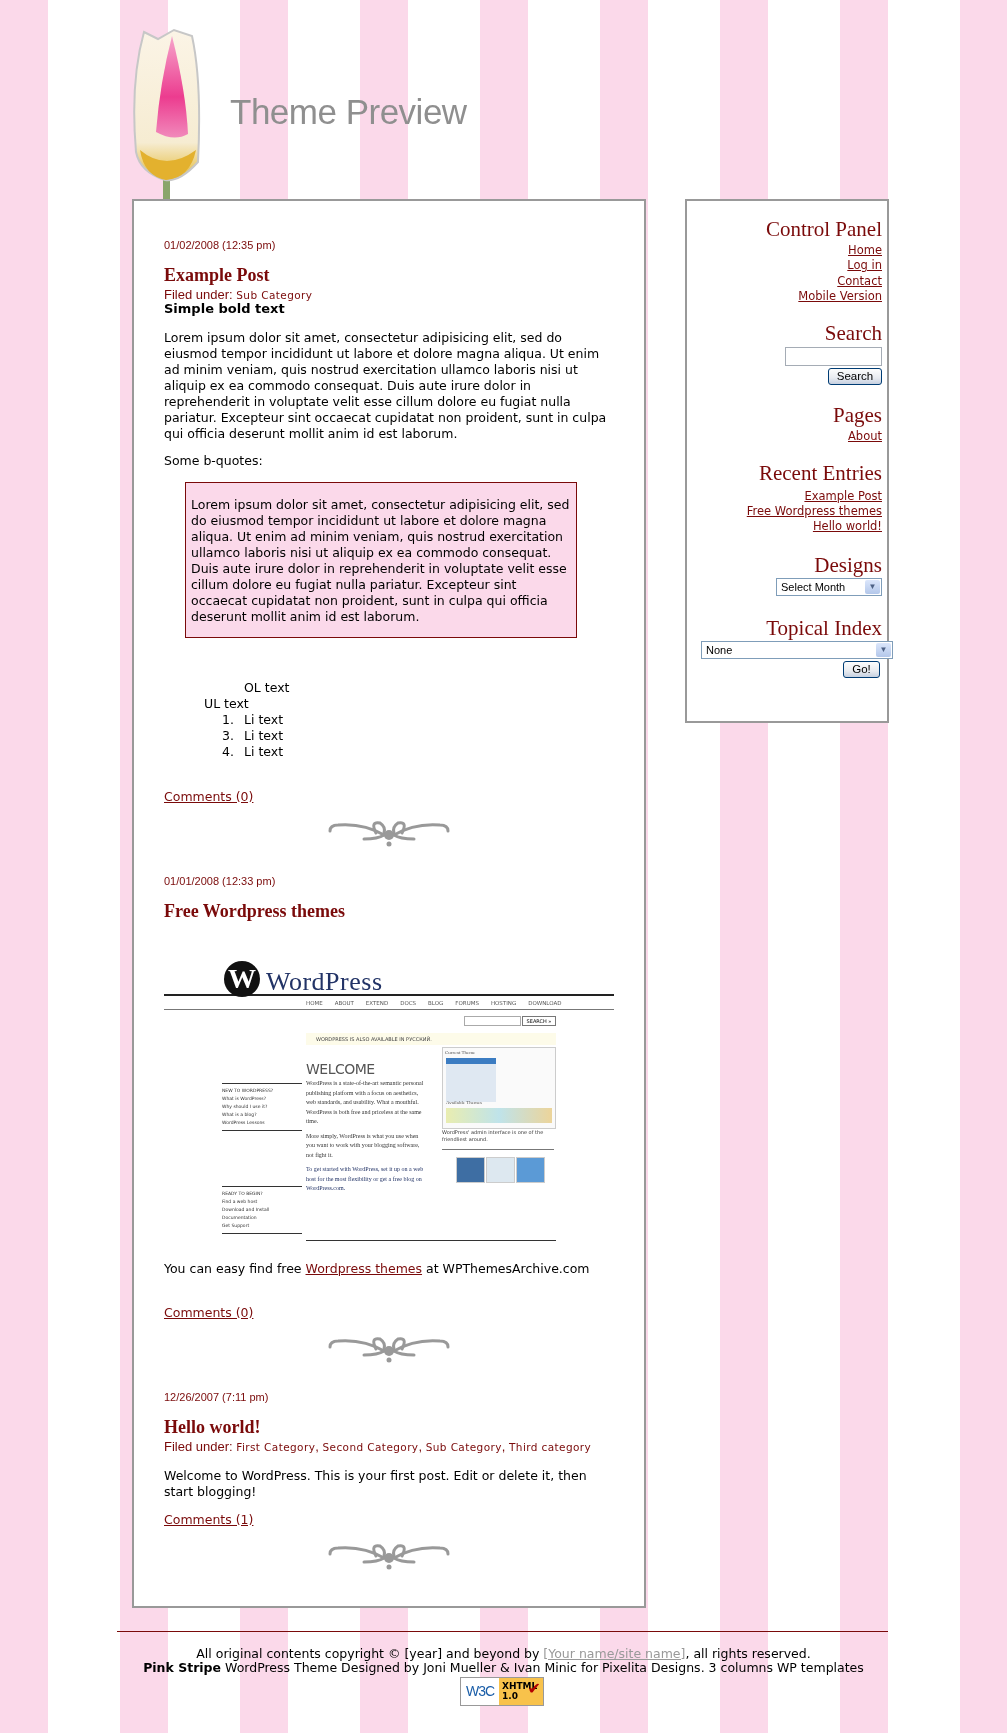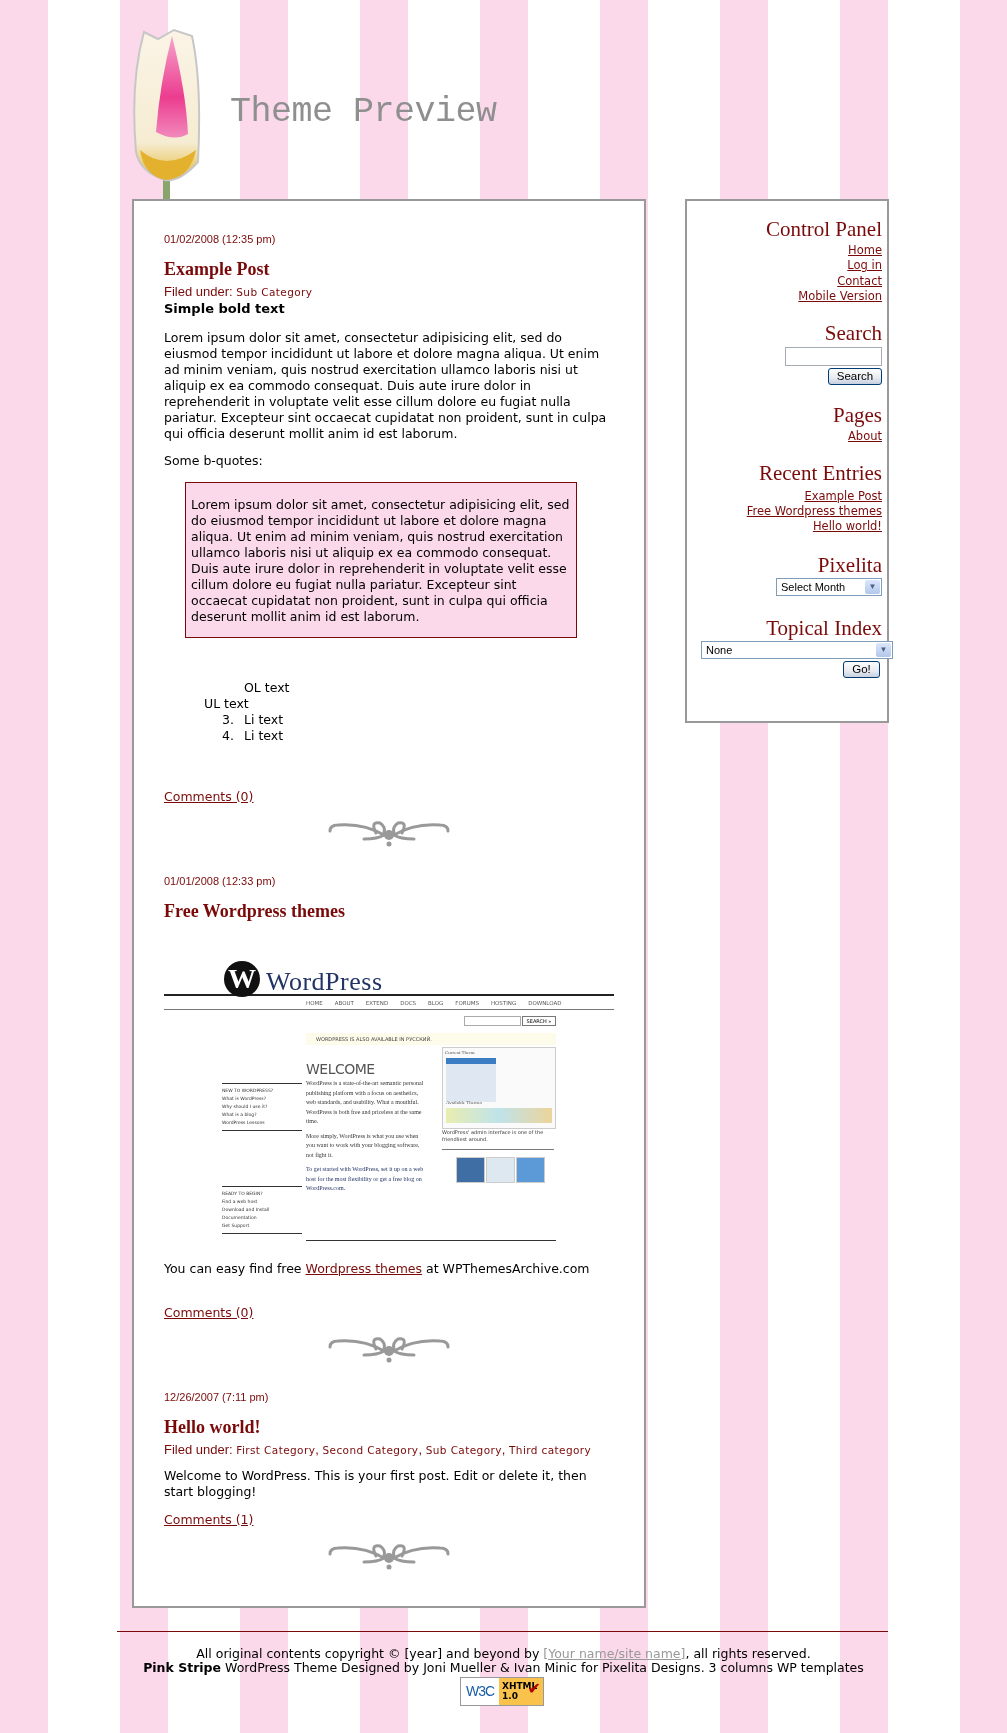--- a/index.html
+++ b/index.html
@@ -12,41 +12,41 @@
     background-image: repeating-linear-gradient(90deg, #fbd9ea 0px, #fbd9ea 48px, #ffffff 48px, #ffffff 120px);
     font-family: "DejaVu Sans", "Liberation Sans", sans-serif;
     color: #000;
   }
   a { color: #7a0a0a; text-decoration: underline; }
 
   
   #tulip { position: absolute; left: 130px; top: 22px; width: 80px; height: 178px; }
   #site-title {
     position: absolute; left: 230px; top: 92px;
-    font-family: Liberation Mono, monospace;
+    font-family: Liberation Sans, sans-serif;
     font-size: 35px; color: #8f8f8f; letter-spacing: -0.5px;
     white-space: nowrap;
   }
 
   
   #main {
     position: absolute; left: 132px; top: 199px;
     width: 510px; height: 1405px;
     background: #fff;
     border: 2px solid #999;
     box-sizing: content-box;
   }
   .post { position: absolute; left: 30px; width: 452px; }
   .post-date { font-size: 11px; color: #7a0a0a; font-family: "Liberation Sans", sans-serif; }
   .post-title {
     font-family: "Liberation Serif", "DejaVu Serif", serif;
     font-size: 18px; font-weight: bold; color: #7a0a0a;
     margin-top: 16px; line-height: 20px;
   }
-  .filed { font-size: 13px; color: #7a0a0a; line-height: 26px; font-family: "Liberation Sans", sans-serif; }
+  .filed { font-size: 13px; color: #7a0a0a; line-height: 20px; font-family: "Liberation Sans", sans-serif; }
   .filed a { font-size: 10.5px; color: #7a0a0a; text-decoration: none; font-family: "DejaVu Sans", sans-serif; letter-spacing: 0.4px; }
   .p { font-size: 12.5px; line-height: 16px; margin: 0; }
   .bold { font-weight: bold; font-size: 13px; }
   blockquote {
     margin: 0; position: absolute;
     background: #fbd9ea; border: 1px solid #7a0a0a;
     padding: 14px 5px 10px 5px; box-sizing: border-box;
     font-size: 12.5px; line-height: 16px;
   }
   .list { font-size: 12.5px; line-height: 16px; }
@@ -119,32 +119,33 @@
   </defs>
   <rect x="33" y="130" width="7" height="48" fill="#8aa56b"></rect>
   <path d="M14 10 L28 17 L44 8 L62 14 Q72 60 68 140 Q50 160 35 158 Q10 150 6 130 Q0 60 14 10 Z" fill="url(#petal)" stroke="#c7c7c7" stroke-width="2"></path>
   <path d="M42 14 Q56 70 58 112 Q44 120 26 110 Q30 60 42 14 Z" fill="url(#pinkg)"></path>
   <path d="M10 128 Q36 150 66 128 Q60 156 36 158 Q14 154 10 128 Z" fill="#e3b12e"></path>
 </svg>
 <div id="site-title">Theme Preview</div>
 
 <div id="main">
 
-  <div class="post" style="top:32px;">
+  <div class="post" style="top:38px;">
     <div class="post-date">01/02/2008 (12:35 pm)</div>
     <div class="post-title" style="margin-top:14px;"><a style="text-decoration:none;color:#7a0a0a;">Example Post</a></div>
     <div class="filed"><span>Filed under:</span> <a>Sub Category</a></div>
   </div>
   <div class="post p bold" style="top:100px;">Simple bold text</div>
   <div class="post p" style="top:129px;">Lorem ipsum dolor sit amet, consectetur adipisicing elit, sed do eiusmod tempor incididunt ut labore et dolore magna aliqua. Ut enim ad minim veniam, quis nostrud exercitation ullamco laboris nisi ut aliquip ex ea commodo consequat. Duis aute irure dolor in reprehenderit in voluptate velit esse cillum dolore eu fugiat nulla pariatur. Excepteur sint occaecat cupidatat non proident, sunt in culpa qui officia deserunt mollit anim id est laborum.</div>
   <div class="post p" style="top:252px;">Some b-quotes:</div>
   <blockquote style="left:51px; top:281px; width:392px; height:156px;">Lorem ipsum dolor sit amet, consectetur adipisicing elit, sed do eiusmod tempor incididunt ut labore et dolore magna aliqua. Ut enim ad minim veniam, quis nostrud exercitation ullamco laboris nisi ut aliquip ex ea commodo consequat. Duis aute irure dolor in reprehenderit in voluptate velit esse cillum dolore eu fugiat nulla pariatur. Excepteur sint occaecat cupidatat non proident, sunt in culpa qui officia deserunt mollit anim id est laborum.</blockquote>
   <div class="post list" style="top:479px;">
     <div style="padding-left:80px;">OL text</div>
     <div style="padding-left:40px;">UL text</div>
+    <div style="padding-left:58px;"><span style="display:inline-block;width:22px;">1.</span><span>Li text</span></div>
     <div style="padding-left:58px;"><span style="display:inline-block;width:22px;">3.</span><span>Li text</span></div>
     <div style="padding-left:58px;"><span style="display:inline-block;width:22px;">4.</span><span>Li text</span></div>
   </div>
   <a class="post comments" style="top:588px; width:auto;">Comments (0)</a>
 
   <svg class="flourish" style="left:190px; top:616px;" viewBox="0 0 130 30">
     <g fill="none" stroke="#999" stroke-width="3" stroke-linecap="round">
       <path d="M6 14 Q6 8 14 8 Q40 6 60 18"></path>
         <path d="M124 14 Q124 8 116 8 Q90 6 70 18"></path>
       <path d="M52 16 Q46 4 56 6 Q62 10 60 16"></path>
@@ -258,21 +259,21 @@
   <div class="btn" style="left:141px; top:167px; width:54px; height:17px;">Search</div>
 
   <div class="sb-h" style="top:202px;">Pages</div>
   <a class="sb-link" style="top:228px;">About</a>
 
   <div class="sb-h" style="top:260px;">Recent Entries</div>
   <a class="sb-link" style="top:288px;">Example Post</a>
   <a class="sb-link" style="top:303px;">Free Wordpress themes</a>
   <a class="sb-link" style="top:318px;">Hello world!</a>
 
-  <div class="sb-h" style="top:352px;">Pixelita</div>
+  <div class="sb-h" style="top:352px;">Designs</div>
   <div class="select" style="left:89px; top:377px; width:106px; height:18px;">
     <span>Select Month</span>
     <span class="arr">▼</span>
   </div>
 
   <div class="sb-h" style="top:415px;">Topical Index</div>
   <div class="select" style="left:14px; top:440px; width:192px; height:18px;">
     <span>None</span>
     <span class="arr">▼</span>
   </div>

